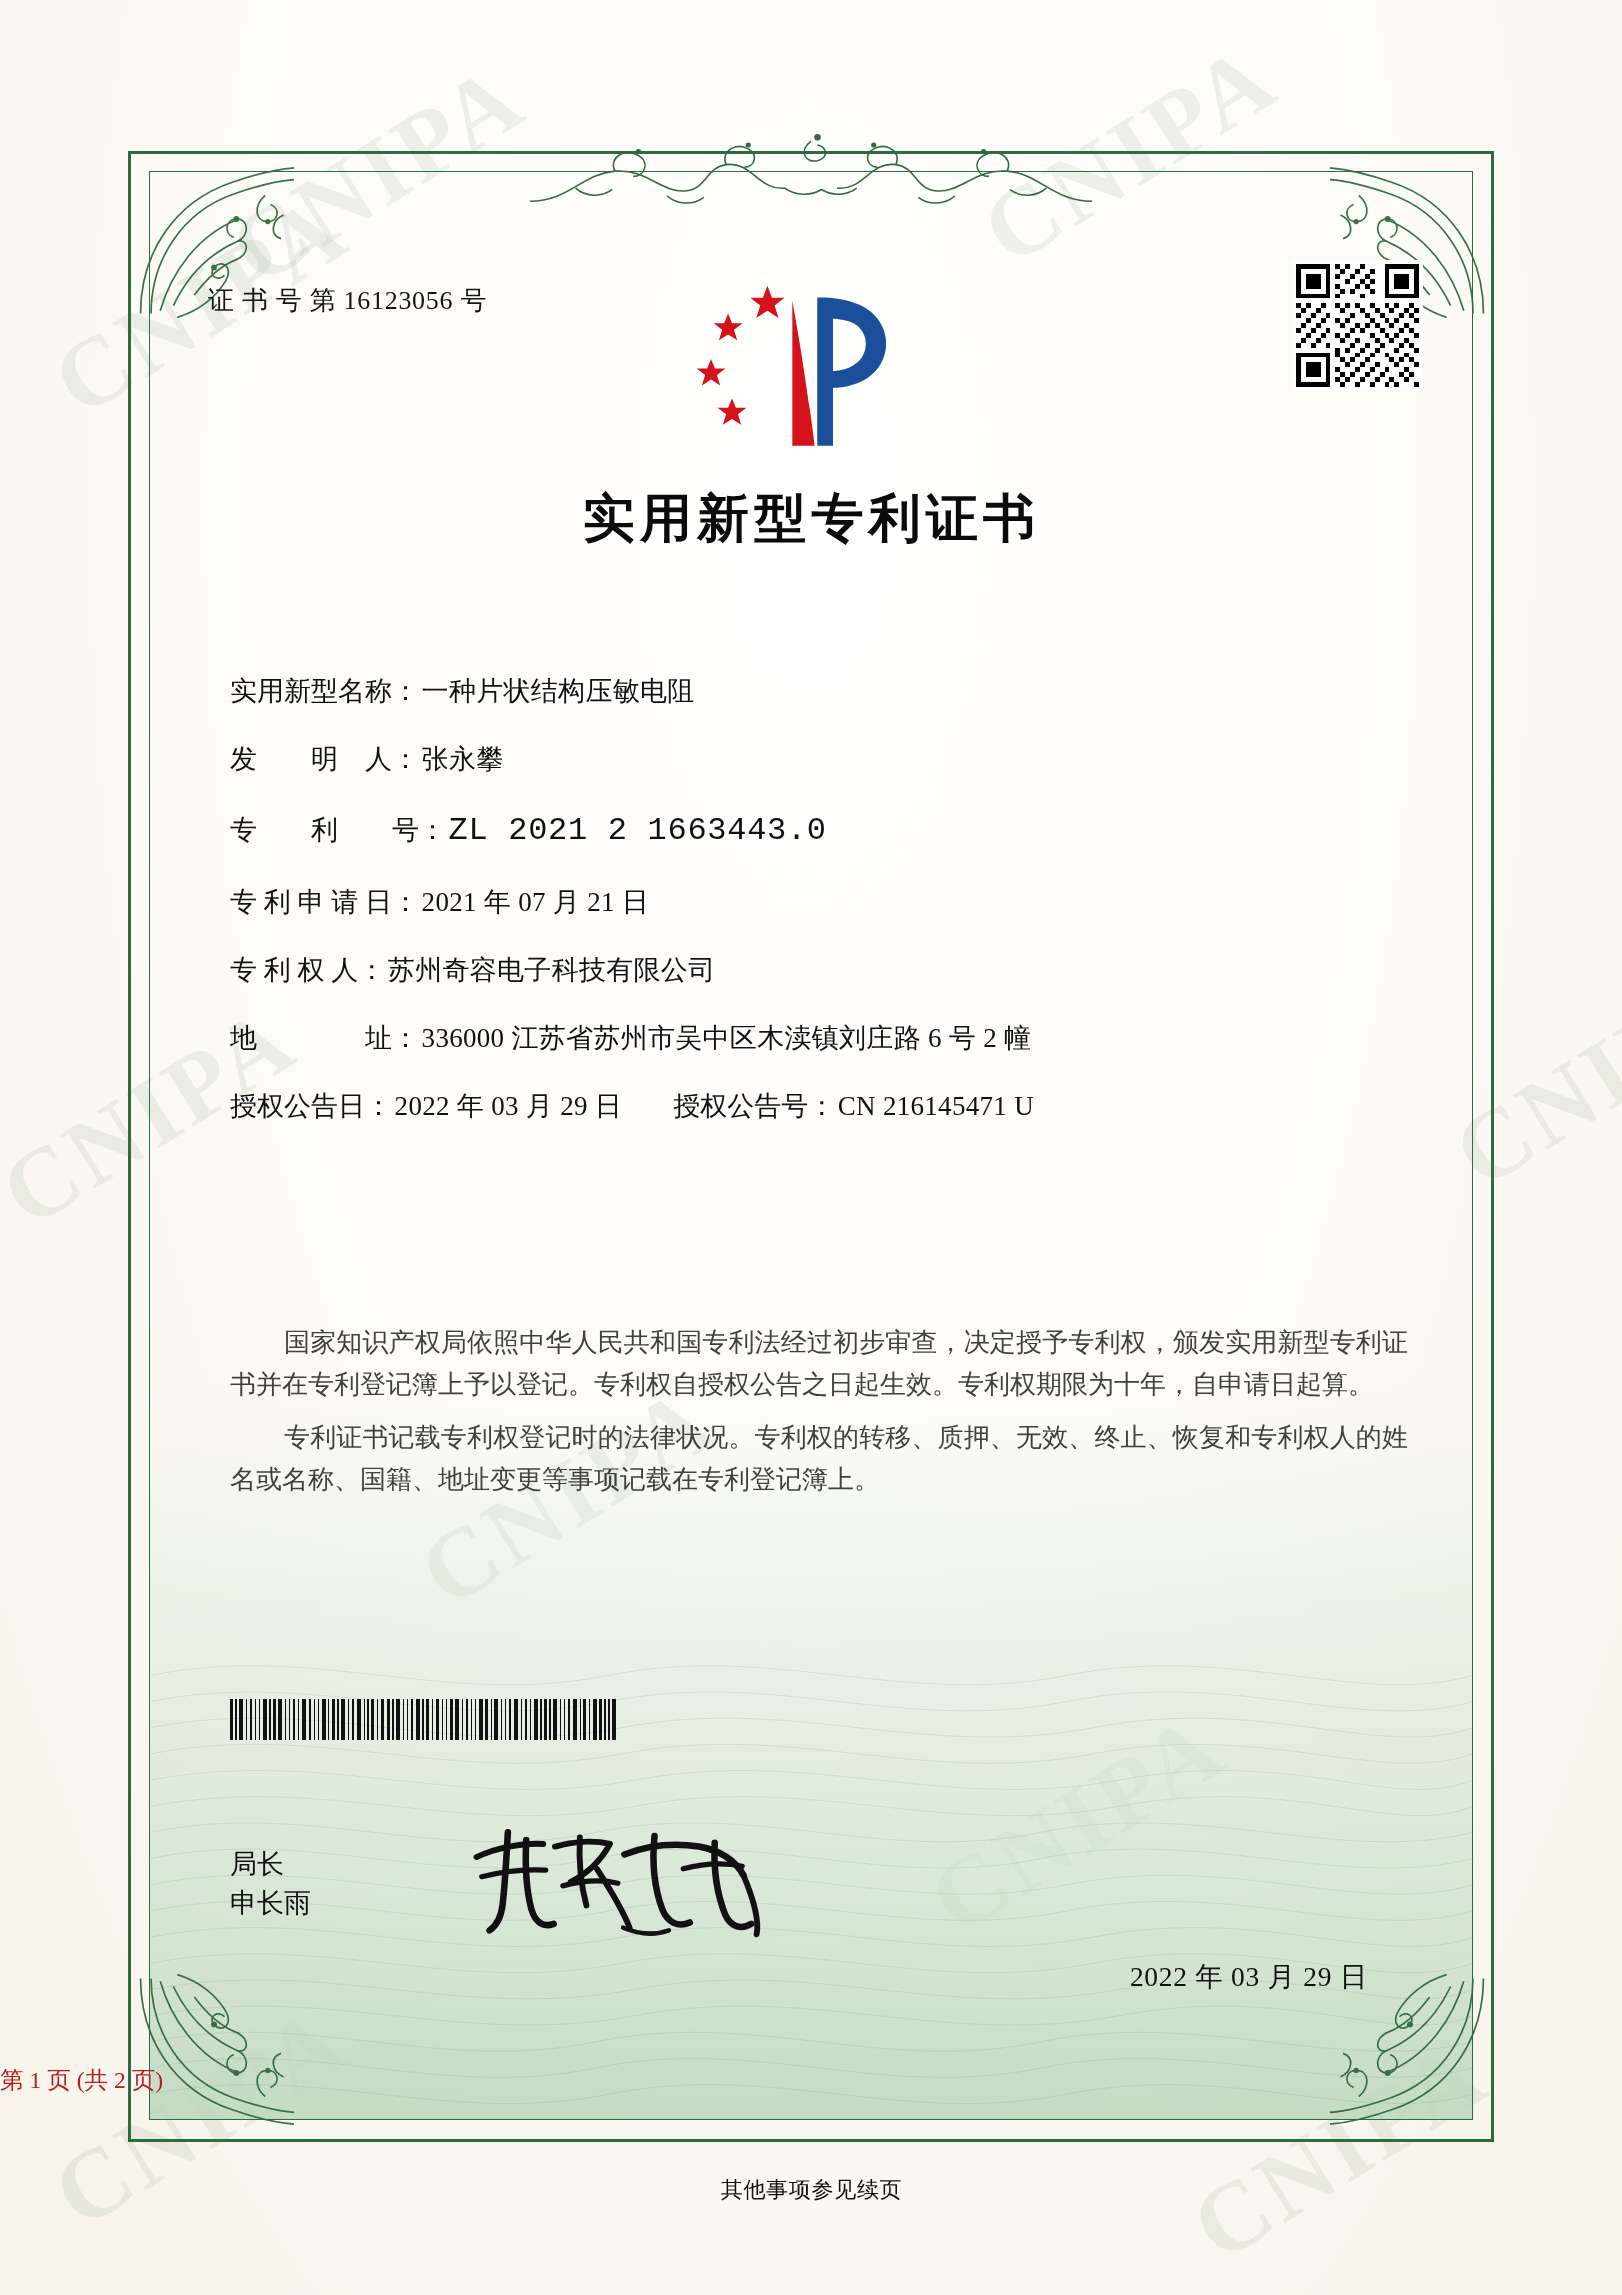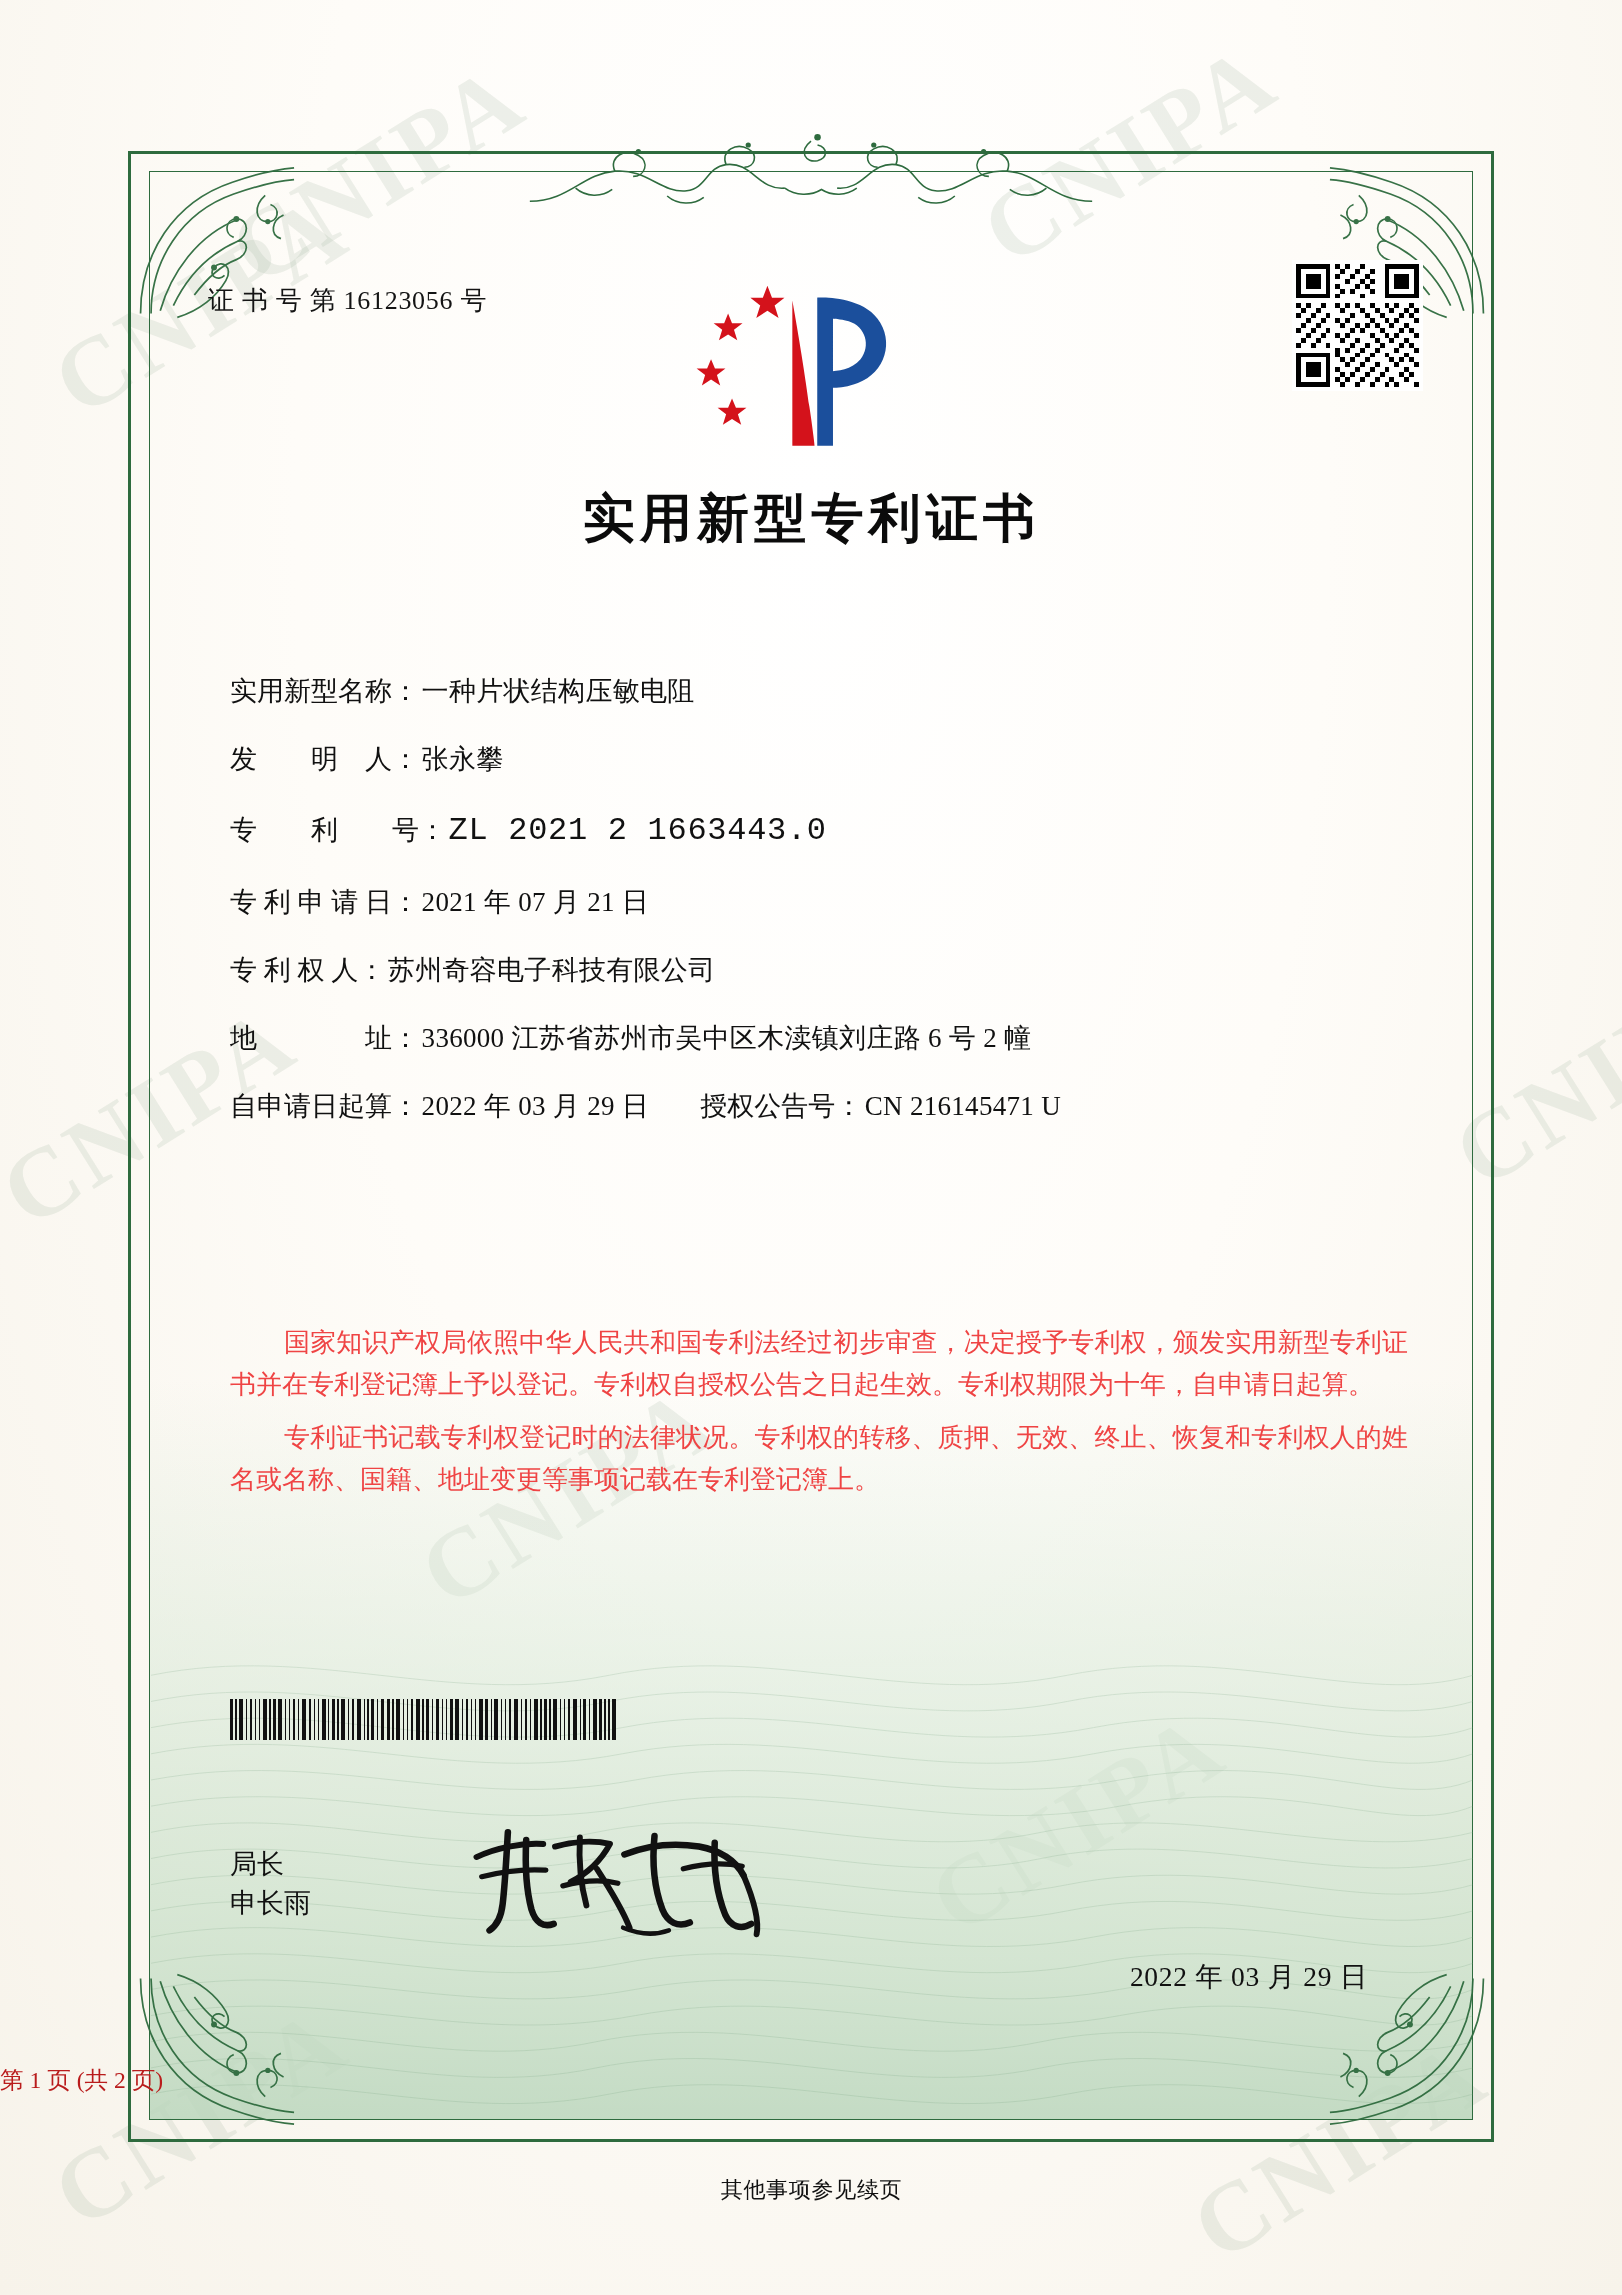--- a/index.html
+++ b/index.html
@@ -169,21 +169,21 @@
   }
 
   
   .paragraphs {
     position: absolute;
     left: 230px;
     top: 1322px;
     width: 1178px;
     font-size: 26px;
     line-height: 1.62;
-    color: #ef4444;
+    color: #404040;
     text-align: justify;
   }
   .paragraphs p {
     margin: 0 0 10.5px 0;
     text-indent: 54px;
   }
 
   
   .barcode {
     position: absolute;
@@ -581,21 +581,21 @@
     </div>
     <div class="field-row">
       <span class="field-label">专 利 权 人：</span>
       <span class="field-value">苏州奇容电子科技有限公司</span>
     </div>
     <div class="field-row">
       <span class="field-label">地　　　　址：</span>
       <span class="field-value">336000 江苏省苏州市吴中区木渎镇刘庄路 6 号 2 幢</span>
     </div>
     <div class="field-row dual">
-      <span class="field-label">自申请日起算：</span>
+      <span class="field-label">授权公告日：</span>
       <span class="field-value">2022 年 03 月 29 日</span>
       <span class="field-label second-label">授权公告号：</span>
       <span class="field-value">CN 216145471 U</span>
     </div>
   </div>
 
   <div class="paragraphs">
     <p>国家知识产权局依照中华人民共和国专利法经过初步审查，决定授予专利权，颁发实用新型专利证书并在专利登记簿上予以登记。专利权自授权公告之日起生效。专利权期限为十年，自申请日起算。</p>
     <p>专利证书记载专利权登记时的法律状况。专利权的转移、质押、无效、终止、恢复和专利权人的姓名或名称、国籍、地址变更等事项记载在专利登记簿上。</p>
   </div>

